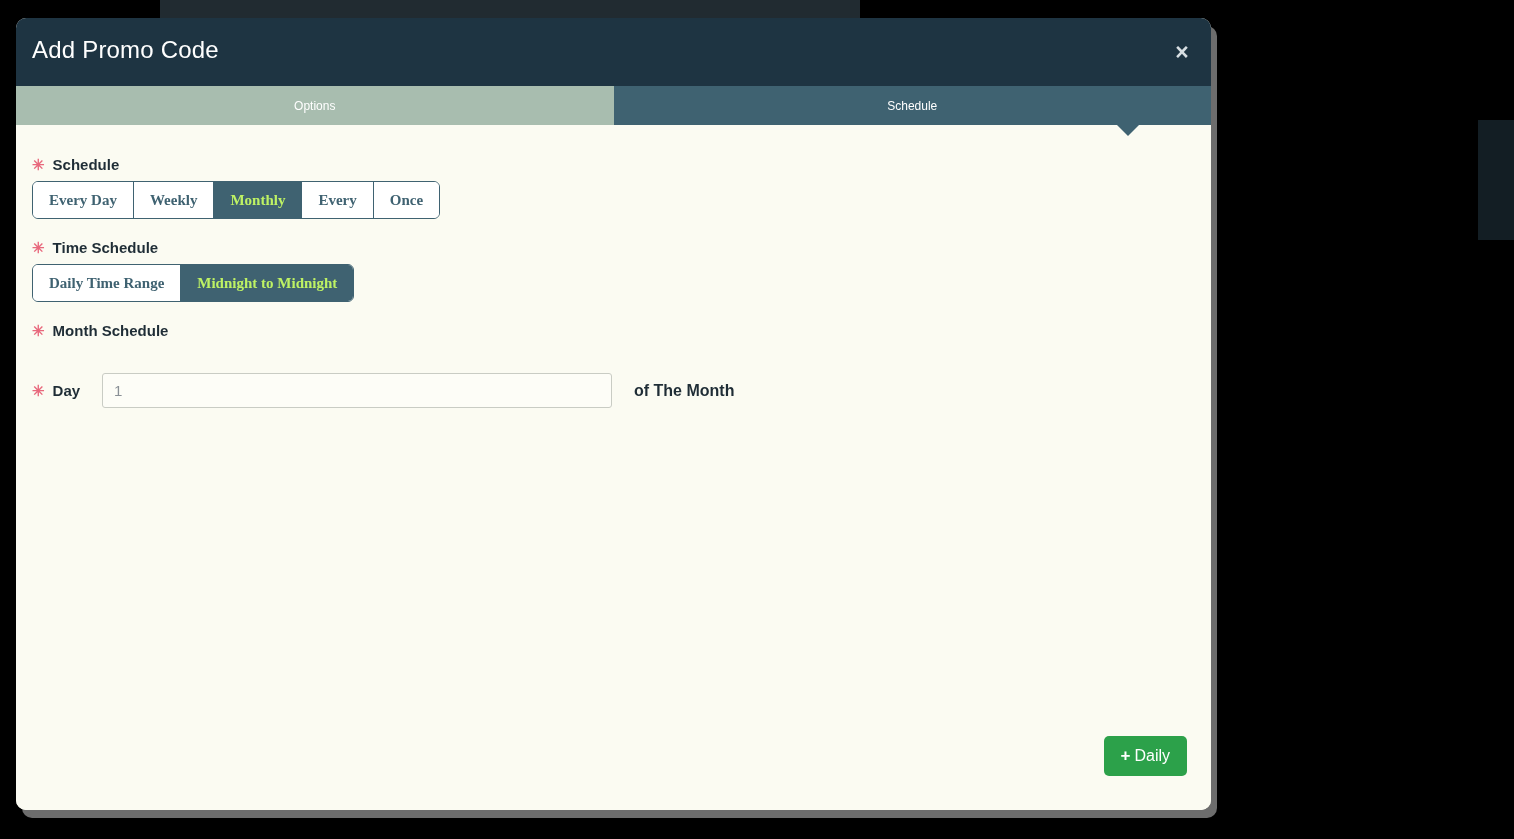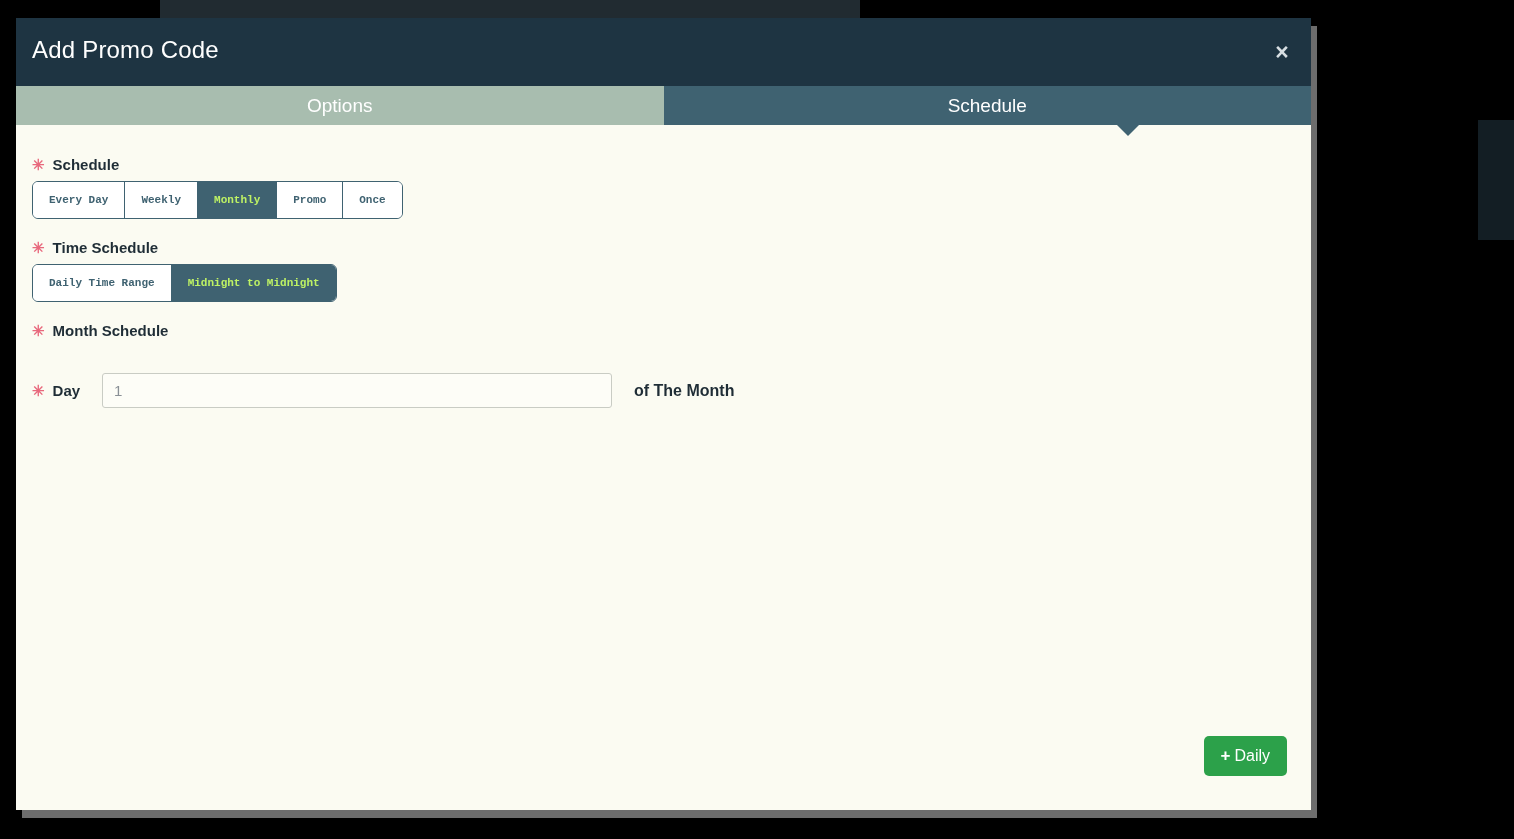--- a/index.html
+++ b/index.html
@@ -25,24 +25,24 @@
     background: #2b3c44;
     opacity: 0.55;
   }
   .bleed-top    { left: 160px; top: 0;   width: 700px; height: 20px; background:#3c4f59; }
   .bleed-right  { left: 1478px; top: 120px; width: 36px; height: 120px; background:#223642; }
 
   .modal {
     position: absolute;
     left: 16px;
     top: 18px;
-    width: 1295px;
+    width: 1195px;
     height: 792px;
     background: #fbfbf2;
-    border-radius: 0;
+    border-radius: 10px;
     overflow: hidden;
     box-shadow: 6px 8px 0 0 rgba(128,128,128,0.85);
   }
 
   
   .modal-header {
     position: relative;
     height: 68px;
     background: #1e3442;
   }
@@ -77,21 +77,21 @@
   .tabs {
     display: flex;
     height: 39px;
     width: 100%;
   }
   .tab {
     flex: 0 0 50%;
     display: flex;
     align-items: center;
     justify-content: center;
-    font-size: 19px;
+    font-size: 12px;
     color: #ffffff;
     cursor: pointer;
     user-select: none;
     position: relative;
   }
   .tab.inactive { background: #a8bdaf; }
   .tab.active   { background: #3f6271; }
 
   .tab-pointer-row {
     position: relative;
@@ -137,22 +137,22 @@
 
   
   .btn-group {
     display: inline-flex;
     border: 1px solid #3f6271;
     border-radius: 6px;
     overflow: hidden;
     background: #ffffff;
   }
   .seg-btn {
-    font-family: Liberation Mono, monospace;
-    font-size: 11px;
+    font-family: Liberation Serif, serif;
+    font-size: 15px;
     font-weight: 700;
     padding: 9px 16px;
     background: #ffffff;
     color: #3f6271;
     border: none;
     border-right: 1px solid #3f6271;
     cursor: pointer;
     white-space: nowrap;
     line-height: 18px;
   }
@@ -255,21 +255,21 @@
 
       <div class="group-block">
         <div class="field-label">
           <span class="req-star">✳</span>
           <span>Schedule</span>
         </div>
         <div class="btn-group">
           <button class="seg-btn">Every Day</button>
           <button class="seg-btn">Weekly</button>
           <button class="seg-btn selected">Monthly</button>
-          <button class="seg-btn">Promo</button>
+          <button class="seg-btn">Every</button>
           <button class="seg-btn">Once</button>
         </div>
       </div>
 
       <div class="group-block">
         <div class="field-label">
           <span class="req-star">✳</span>
           <span>Time Schedule</span>
         </div>
         <div class="btn-group">

